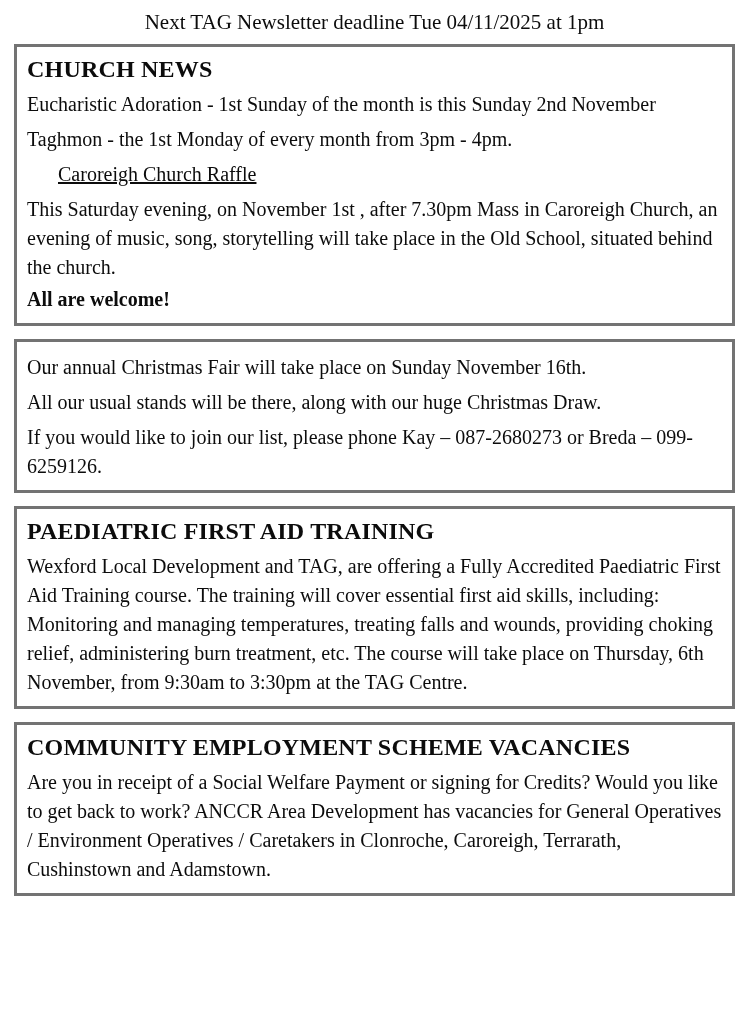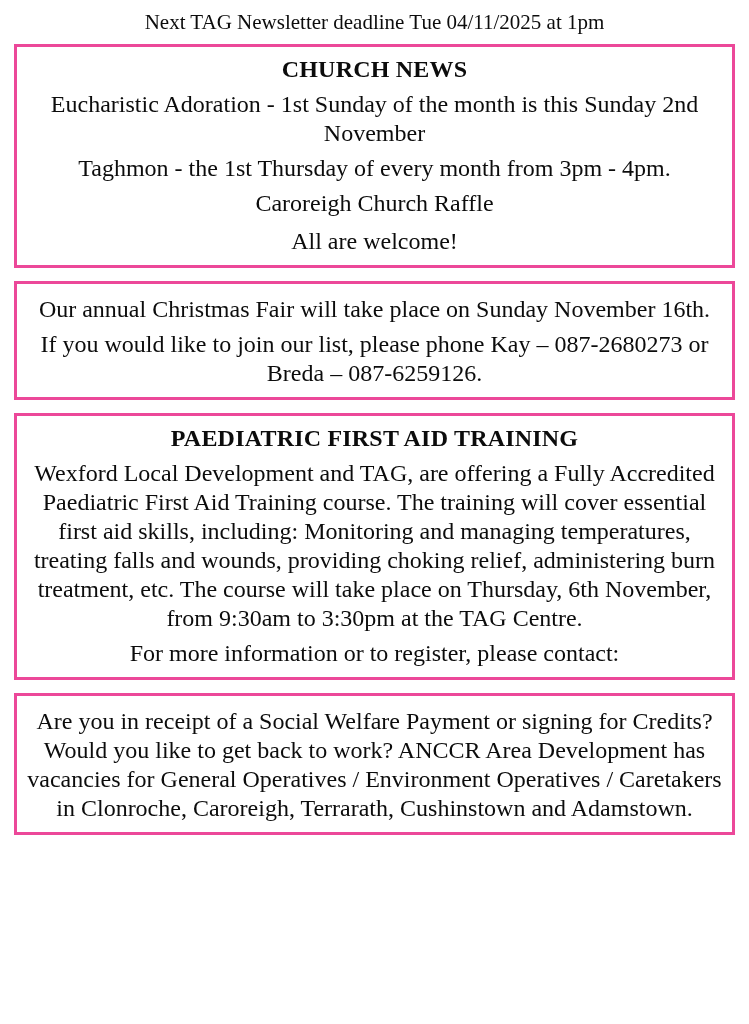--- a/index.html
+++ b/index.html
@@ -19,70 +19,74 @@
     padding: 6px 14px 8px 14px;
     overflow: hidden;
   }
   .deadline {
     text-align: center;
     font-size: 21px;
     line-height: 28px;
     margin: 2px 0 8px 0;
   }
   .box {
-    border: 3px solid #ec4899;
+    border: 3px solid #737373;
     box-sizing: border-box;
-    text-align: center;
     padding: 5px 10px 9px 10px;
     margin-bottom: 13px;
   }
   .box-title {
     font-weight: bold;
     font-size: 24px;
     line-height: 30px;
     margin: 2px 0 3px 0;
     letter-spacing: 0.2px;
   }
   .para {
-    font-size: 24px;
+    font-size: 20px;
     line-height: 29px;
     margin: 6px 0 0 0;
   }
   .para.tight {
-    margin-top: 9px;
+    margin-top: 3px;
+    font-weight: bold;
   }
   .underline {
+    text-decoration: underline;
+    margin-left: 31px;
   }
 </style>
 </head>
 <body>
 
 <div class="page">
 
   <div class="deadline">Next TAG Newsletter deadline Tue 04/11/2025 at 1pm</div>
 
   <div class="box">
     <div class="box-title">CHURCH NEWS</div>
     <div class="para">Eucharistic Adoration - 1st Sunday of the month is this Sunday 2nd November</div>
-    <div class="para">Taghmon - the 1st Thursday of every month from 3pm - 4pm.</div>
+    <div class="para">Taghmon - the 1st Monday of every month from 3pm - 4pm.</div>
     <div class="para">
       <span class="underline">Caroreigh Church Raffle</span>
     </div>
+    <div class="para">This Saturday evening, on November 1st , after 7.30pm Mass in Caroreigh Church, an evening of music, song, storytelling will take place in the Old School, situated behind the church.</div>
     <div class="para tight">All are welcome!</div>
   </div>
 
   <div class="box">
     <div class="para">Our annual Christmas Fair will take place on Sunday November 16th.</div>
-    <div class="para">If you would like to join our list, please phone Kay – 087-2680273 or Breda – 087-6259126.</div>
+    <div class="para">All our usual stands will be there, along with our huge Christmas Draw.</div>
+    <div class="para">If you would like to join our list, please phone Kay – 087-2680273 or Breda – 099-6259126.</div>
   </div>
 
   <div class="box">
     <div class="box-title">PAEDIATRIC FIRST AID TRAINING</div>
     <div class="para">Wexford Local Development and TAG, are offering a Fully Accredited Paediatric First Aid Training course. The training will cover essential first aid skills, including: Monitoring and managing temperatures, treating falls and wounds, providing choking relief, administering burn treatment, etc. The course will take place on Thursday, 6th November, from 9:30am to 3:30pm at the TAG Centre.</div>
-    <div class="para">For more information or to register, please contact:</div>
   </div>
 
   <div class="box">
+    <div class="box-title">COMMUNITY EMPLOYMENT SCHEME VACANCIES</div>
     <div class="para">Are you in receipt of a Social Welfare Payment or signing for Credits? Would you like to get back to work? ANCCR Area Development has vacancies for General Operatives / Environment Operatives / Caretakers in Clonroche, Caroreigh, Terrarath, Cushinstown and Adamstown.</div>
 
   </div>
 
 </div>
 
 </body></html>

